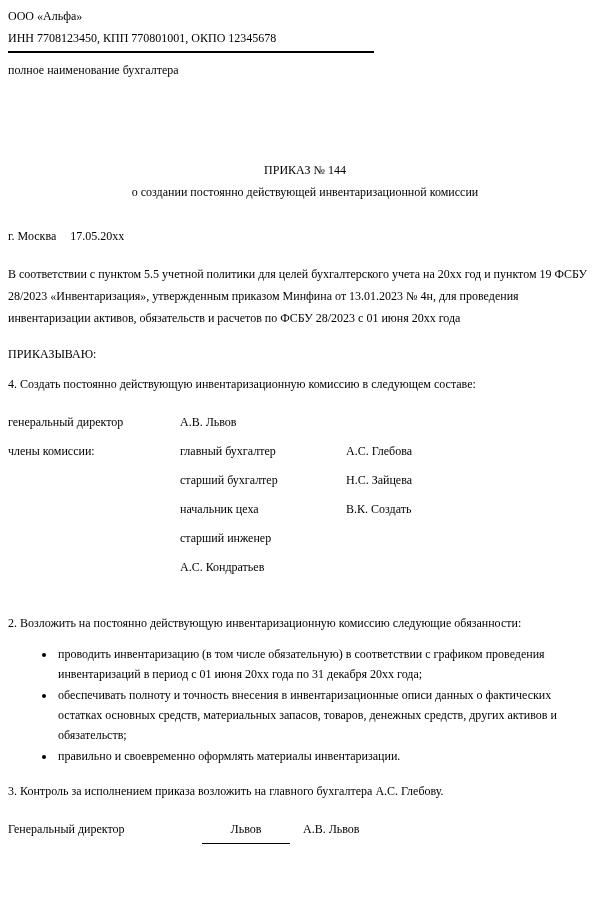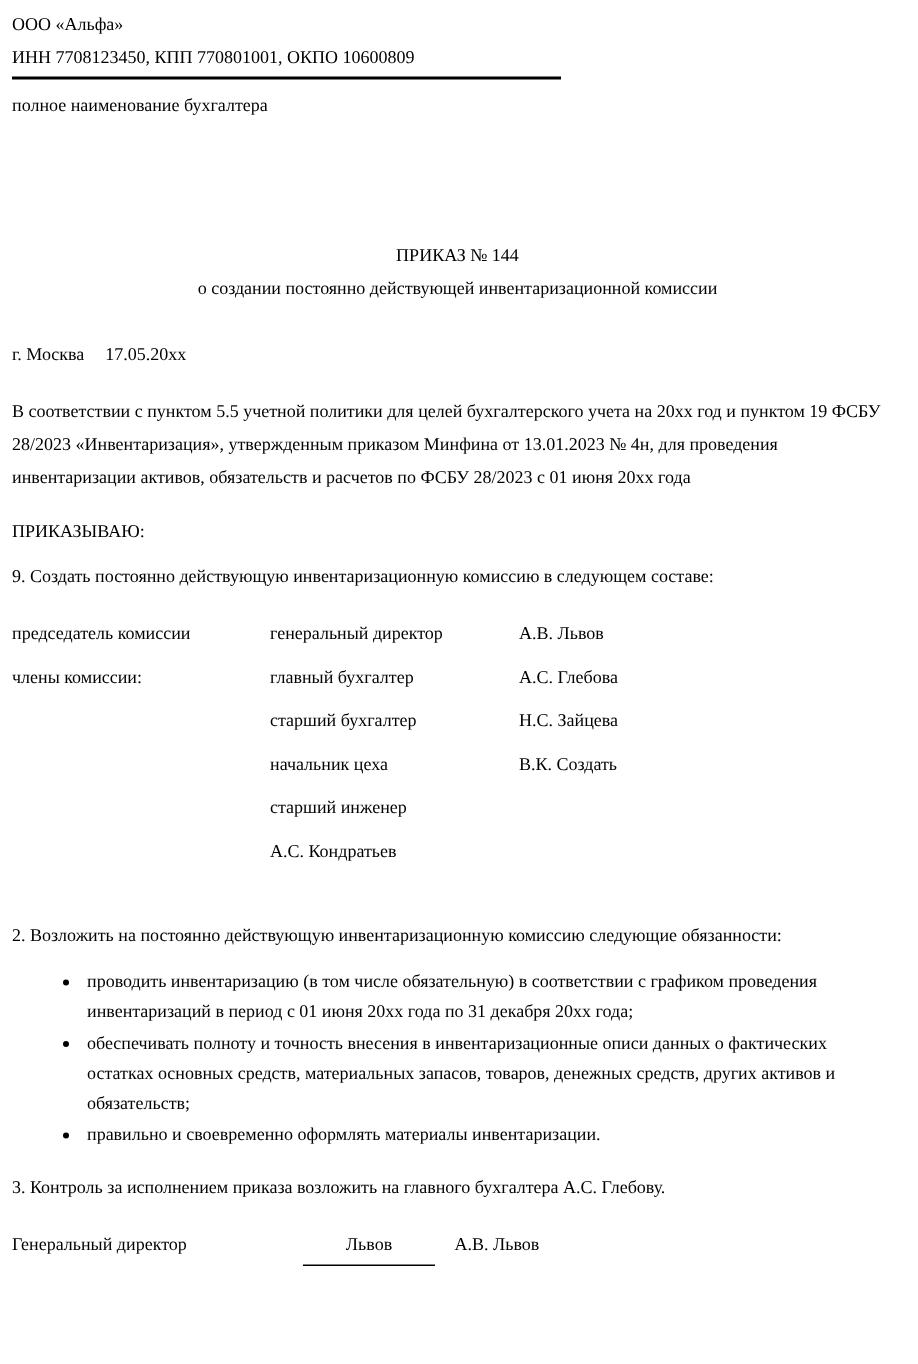--- a/index.html
+++ b/index.html
@@ -95,42 +95,41 @@
     margin-left: 13px;
   }
 </style>
 </head>
 <body>
 
 <div class="page">
 
   <div class="org-block">
     <div>ООО «Альфа»</div>
-    <div>ИНН 7708123450, КПП 770801001, ОКПО 10600809</div>
+    <div>ИНН 7708123450, КПП 770801001, ОКПО 12345678</div>
   </div>
   <div class="org-caption">полное наименование бухгалтера</div>
 
   <div class="title-block">
     <div>ПРИКАЗ № 144</div>
     <div>о создании постоянно действующей инвентаризационной комиссии</div>
   </div>
 
   <div class="place-line">
     <span>г. Москва</span><span class="date">17.05.20хх</span>
   </div>
 
   <div class="intro">В соответствии с пунктом 5.5 учетной политики для целей бухгалтерского учета на 20хх год и пунктом 19 ФСБУ 28/2023 «Инвентаризация», утвержденным приказом Минфина от 13.01.2023 № 4н, для проведения инвентаризации активов, обязательств и расчетов по ФСБУ 28/2023 с 01 июня 20хх года</div>
 
   <div class="resolve">ПРИКАЗЫВАЮ:</div>
 
-  <div class="item1">9. Создать постоянно действующую инвентаризационную комиссию в следующем составе:</div>
+  <div class="item1">4. Создать постоянно действующую инвентаризационную комиссию в следующем составе:</div>
 
   <div class="commission">
     <div class="commission-row">
-      <span class="cell-role">председатель комиссии</span>
       <span class="cell-position">генеральный директор</span>
       <span class="cell-name">А.В. Львов</span>
     </div>
     <div class="commission-row">
       <span class="cell-role">члены комиссии:</span>
       <span class="cell-position">главный бухгалтер</span>
       <span class="cell-name">А.С. Глебова</span>
     </div>
     <div class="commission-row">
       <span class="cell-role"></span>

